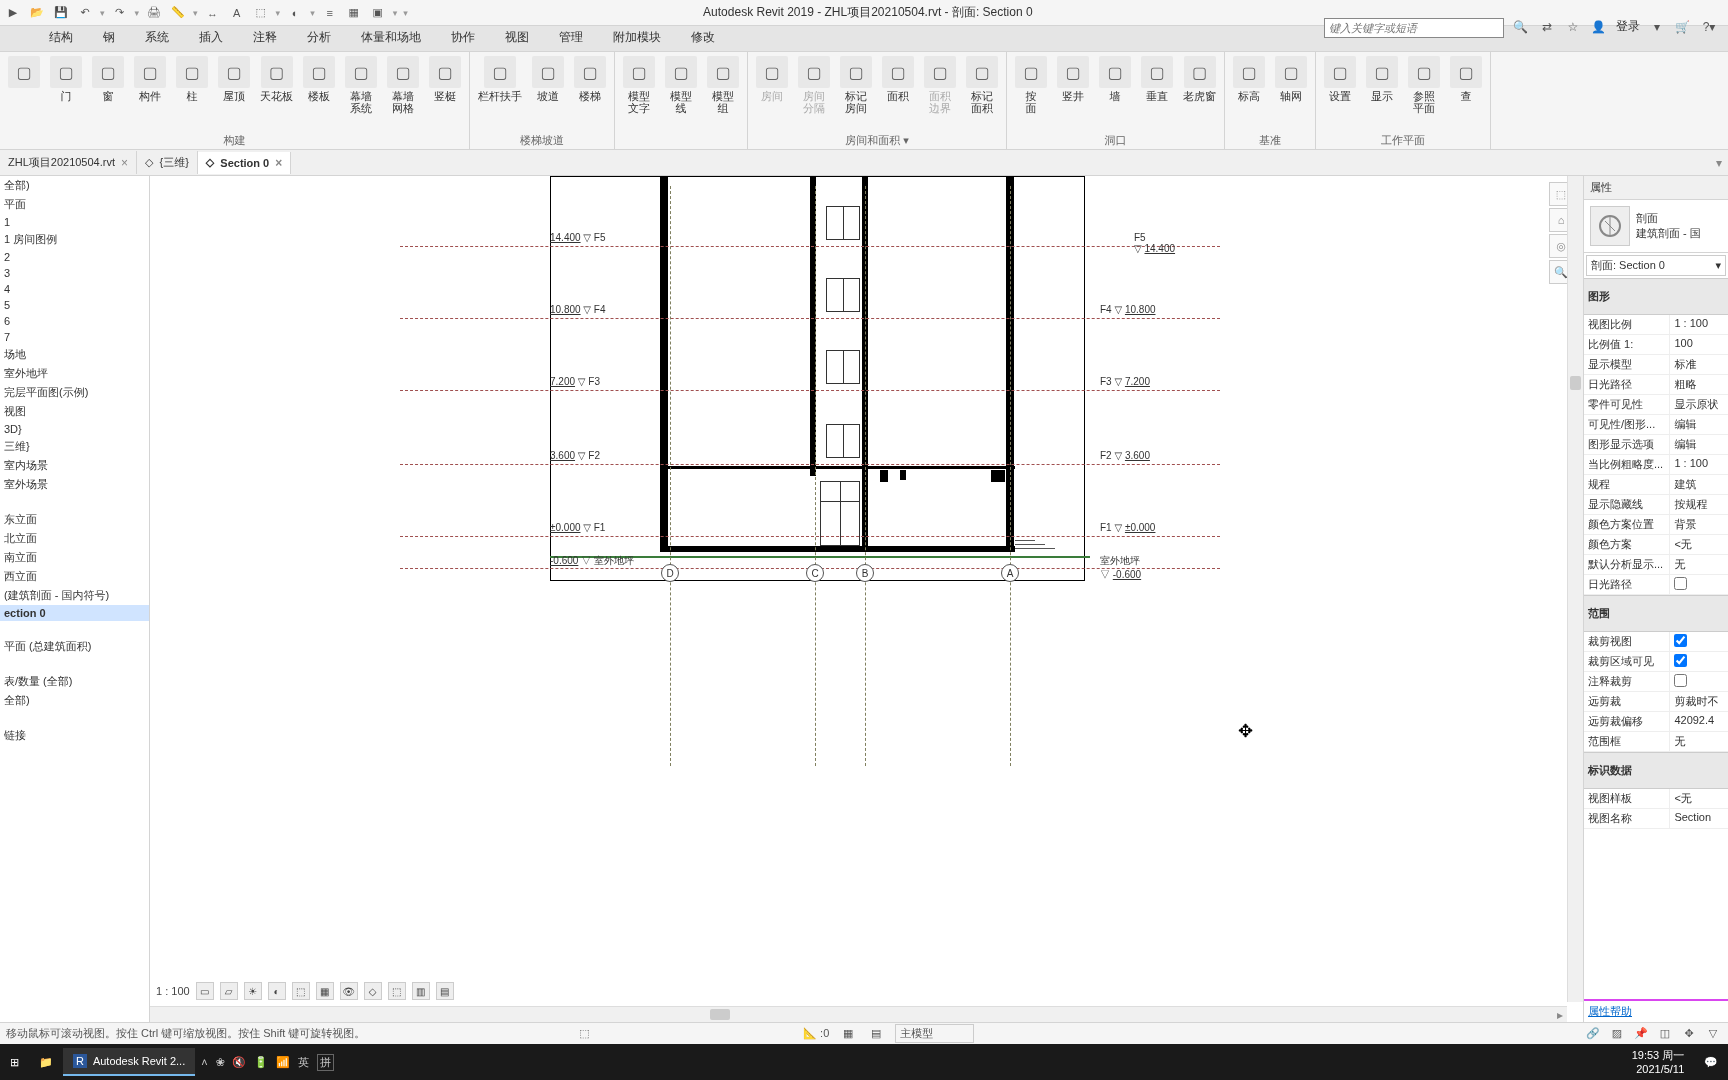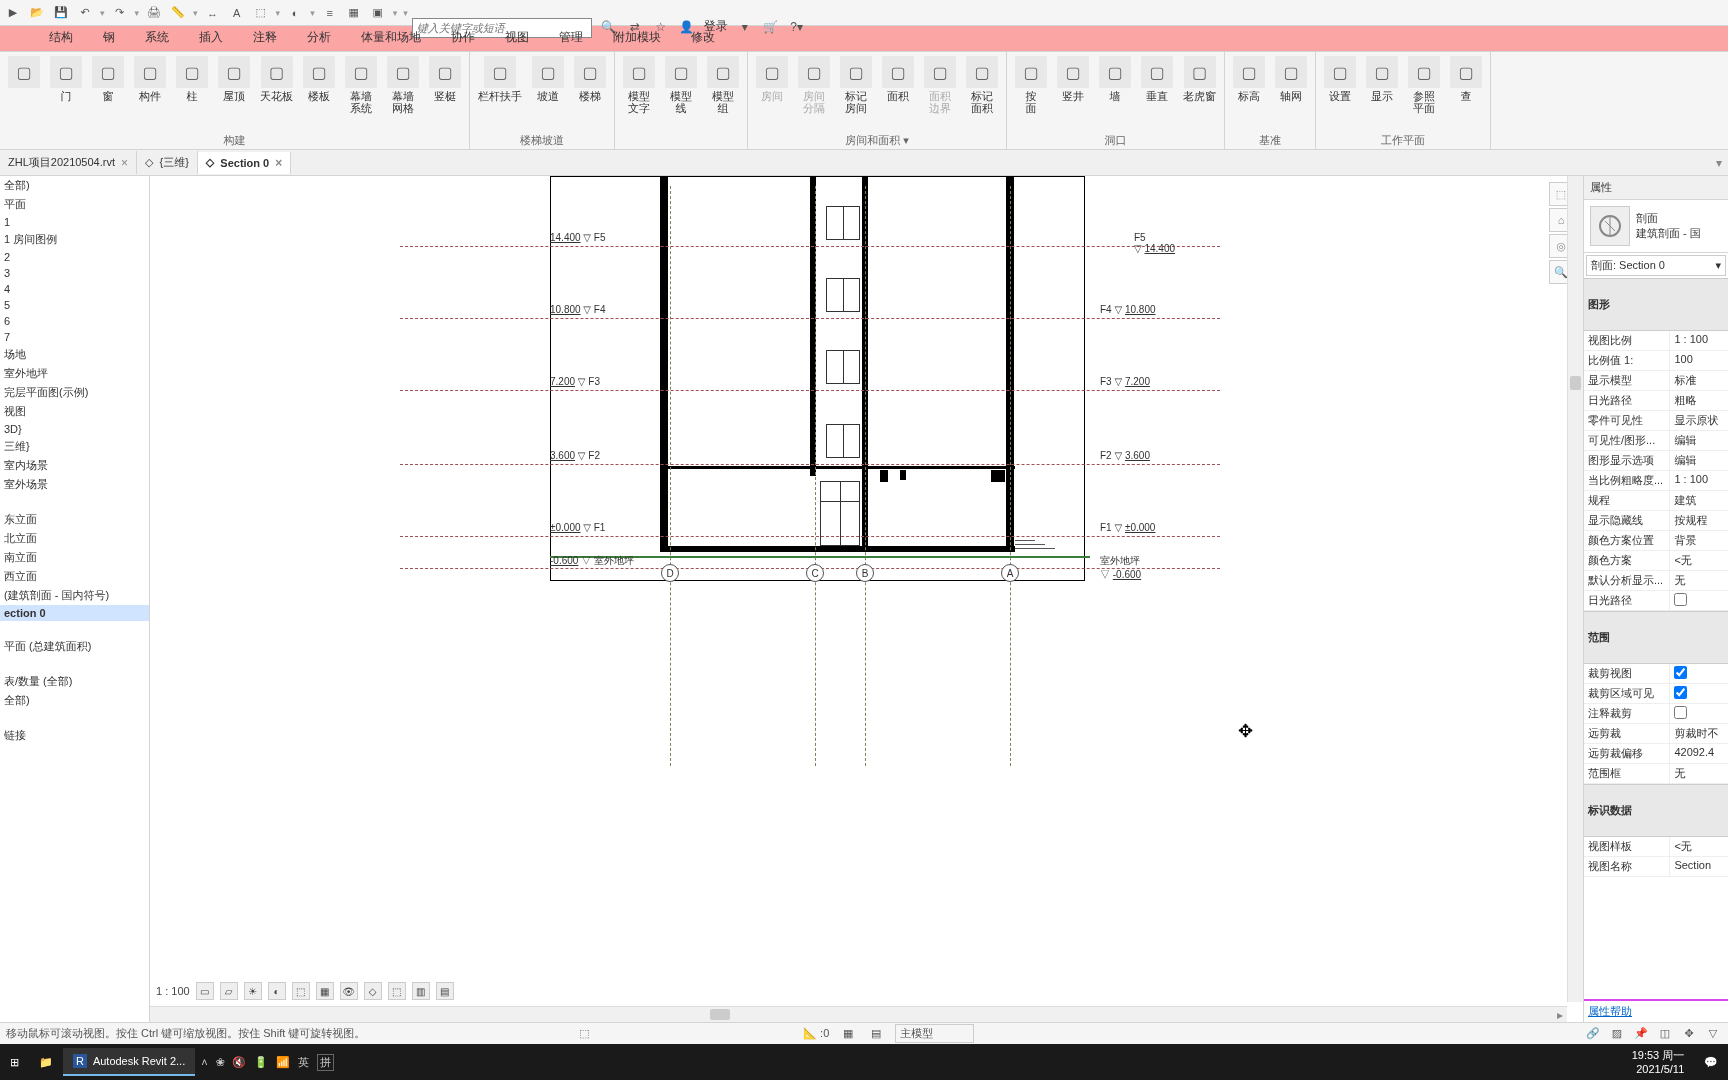--- a/index.html
+++ b/index.html
@@ -9,21 +9,21 @@
 .titlebar { height: 26px; background: #f5f5f5; display: flex; align-items: center; border-bottom: 1px solid #d4d4d4; }
 .qat { display: flex; align-items: center; gap: 6px; padding: 0 4px; }
 .qat-btn { width: 18px; height: 18px; display: flex; align-items: center; justify-content: center; color: #555; font-size: 11px; cursor: pointer; }
 .qat-sep { color: #999; font-size: 9px; }
 .title-center { flex: 1; text-align: center; color: #333; font-size: 12px; }
 .title-right { display: flex; align-items: flex-start; gap: 8px; padding-right: 10px; margin-top: 30px; }
 .search-box { width: 180px; height: 20px; border: 1px solid #888; background: #fff; padding: 0 4px; font-size: 11px; color: #888; font-style: italic; }
 .title-icon { width: 18px; height: 18px; display: flex; align-items: center; justify-content: center; color: #555; cursor: pointer; }
 
 
-.ribbon-tabs { height: 26px; background: #fca5a5; display: flex; align-items: flex-end; border-bottom: 1px solid #d4d4d4; padding-left: 4px; }
+.ribbon-tabs { height: 26px; background: #e5e5e5; display: flex; align-items: flex-end; border-bottom: 1px solid #d4d4d4; padding-left: 4px; }
 .ribbon-tab { padding: 4px 14px; font-size: 12px; color: #333; cursor: pointer; border: 1px solid transparent; }
 
 
 .ribbon { height: 98px; background: #f5f5f5; display: flex; border-bottom: 1px solid #d4d4d4; overflow: hidden; }
 .ribbon-group { display: flex; flex-direction: column; border-right: 1px solid #d4d4d4; padding: 2px 4px 0 4px; }
 .ribbon-group-items { display: flex; gap: 2px; flex: 1; }
 .ribbon-item { display: flex; flex-direction: column; align-items: center; justify-content: flex-start; padding: 2px 4px; cursor: pointer; min-width: 36px; }
 .ribbon-icon { width: 32px; height: 32px; display: flex; align-items: center; justify-content: center; background: #e8e8e8; border-radius: 2px; color: #666; font-size: 16px; }
 .ribbon-label { font-size: 11px; color: #333; text-align: center; margin-top: 2px; white-space: pre-line; line-height: 1.1; }
 .ribbon-label.disabled { color: #aaa; }
@@ -67,21 +67,21 @@
 .slab { position: absolute; left: 0; right: 0; height: 3px; background: #000; }
 .cursor-move { position: absolute; font-size: 18px; color: #000; }
 
 
 .props { width: 145px; border-left: 1px solid #d4d4d4; background: #fff; display: flex; flex-direction: column; font-size: 11px; }
 .props-header { padding: 4px 6px; border-bottom: 1px solid #d4d4d4; background: #f0f0f0; }
 .props-type { display: flex; align-items: center; gap: 6px; padding: 6px; border-bottom: 1px solid #d4d4d4; }
 .props-type-icon { width: 40px; height: 40px; background: #eee; border: 1px solid #ccc; display: flex; align-items: center; justify-content: center; }
 .props-selector { padding: 2px 4px; border: 1px solid #ccc; margin: 2px; display: flex; justify-content: space-between; align-items: center; }
 .props-grid { flex: 1; overflow-y: auto; }
-.props-section { background: #e8e8e8; padding: 18px 4px; font-weight: bold; border-top: 1px solid #ccc; border-bottom: 1px solid #ccc; }
+.props-section { background: #e8e8e8; padding: 10px 4px; font-weight: bold; border-top: 1px solid #ccc; border-bottom: 1px solid #ccc; }
 .props-row { display: flex; border-bottom: 1px solid #eee; }
 .props-key { width: 60%; padding: 2px 4px; border-right: 1px solid #eee; overflow: hidden; white-space: nowrap; text-overflow: ellipsis; }
 .props-val { width: 40%; padding: 2px 4px; overflow: hidden; white-space: nowrap; }
 .props-val input[type=checkbox] { margin: 0; }
 .props-help { padding: 3px 4px; border-top: 2px solid #d946ef; color: #0066cc; text-decoration: underline; cursor: pointer; }
 
 
 .statusbar { height: 22px; background: #f5f5f5; border-top: 1px solid #d4d4d4; display: flex; align-items: center; font-size: 11px; color: #555; padding: 0 6px; gap: 10px; }
 .status-right { margin-left: auto; display: flex; gap: 6px; }
 .status-icon { width: 18px; height: 18px; display: flex; align-items: center; justify-content: center; cursor: pointer; }
@@ -113,20 +113,21 @@
     <span class="qat-btn">⬚</span>
       <span class="qat-sep">▾</span>
     <span class="qat-btn">◐</span>
       <span class="qat-sep">▾</span>
     <span class="qat-btn">≡</span>
     <span class="qat-btn">▦</span>
     <span class="qat-btn">▣</span>
       <span class="qat-sep">▾</span>
     <span class="qat-sep">▾</span>
   </div>
+  <div class="title-center">Autodesk Revit 2019 - ZHL项目20210504.rvt - 剖面: Section 0</div>
   <div class="title-right">
     <input class="search-box" placeholder="键入关键字或短语" style="">
     <span class="title-icon">🔍</span>
     <span class="title-icon">⇄</span>
     <span class="title-icon">☆</span>
     <span class="title-icon">👤</span>
     <span>登录</span>
     <span class="title-icon">▾</span>
     <span class="title-icon">🛒</span>
     <span class="title-icon">?▾</span>

